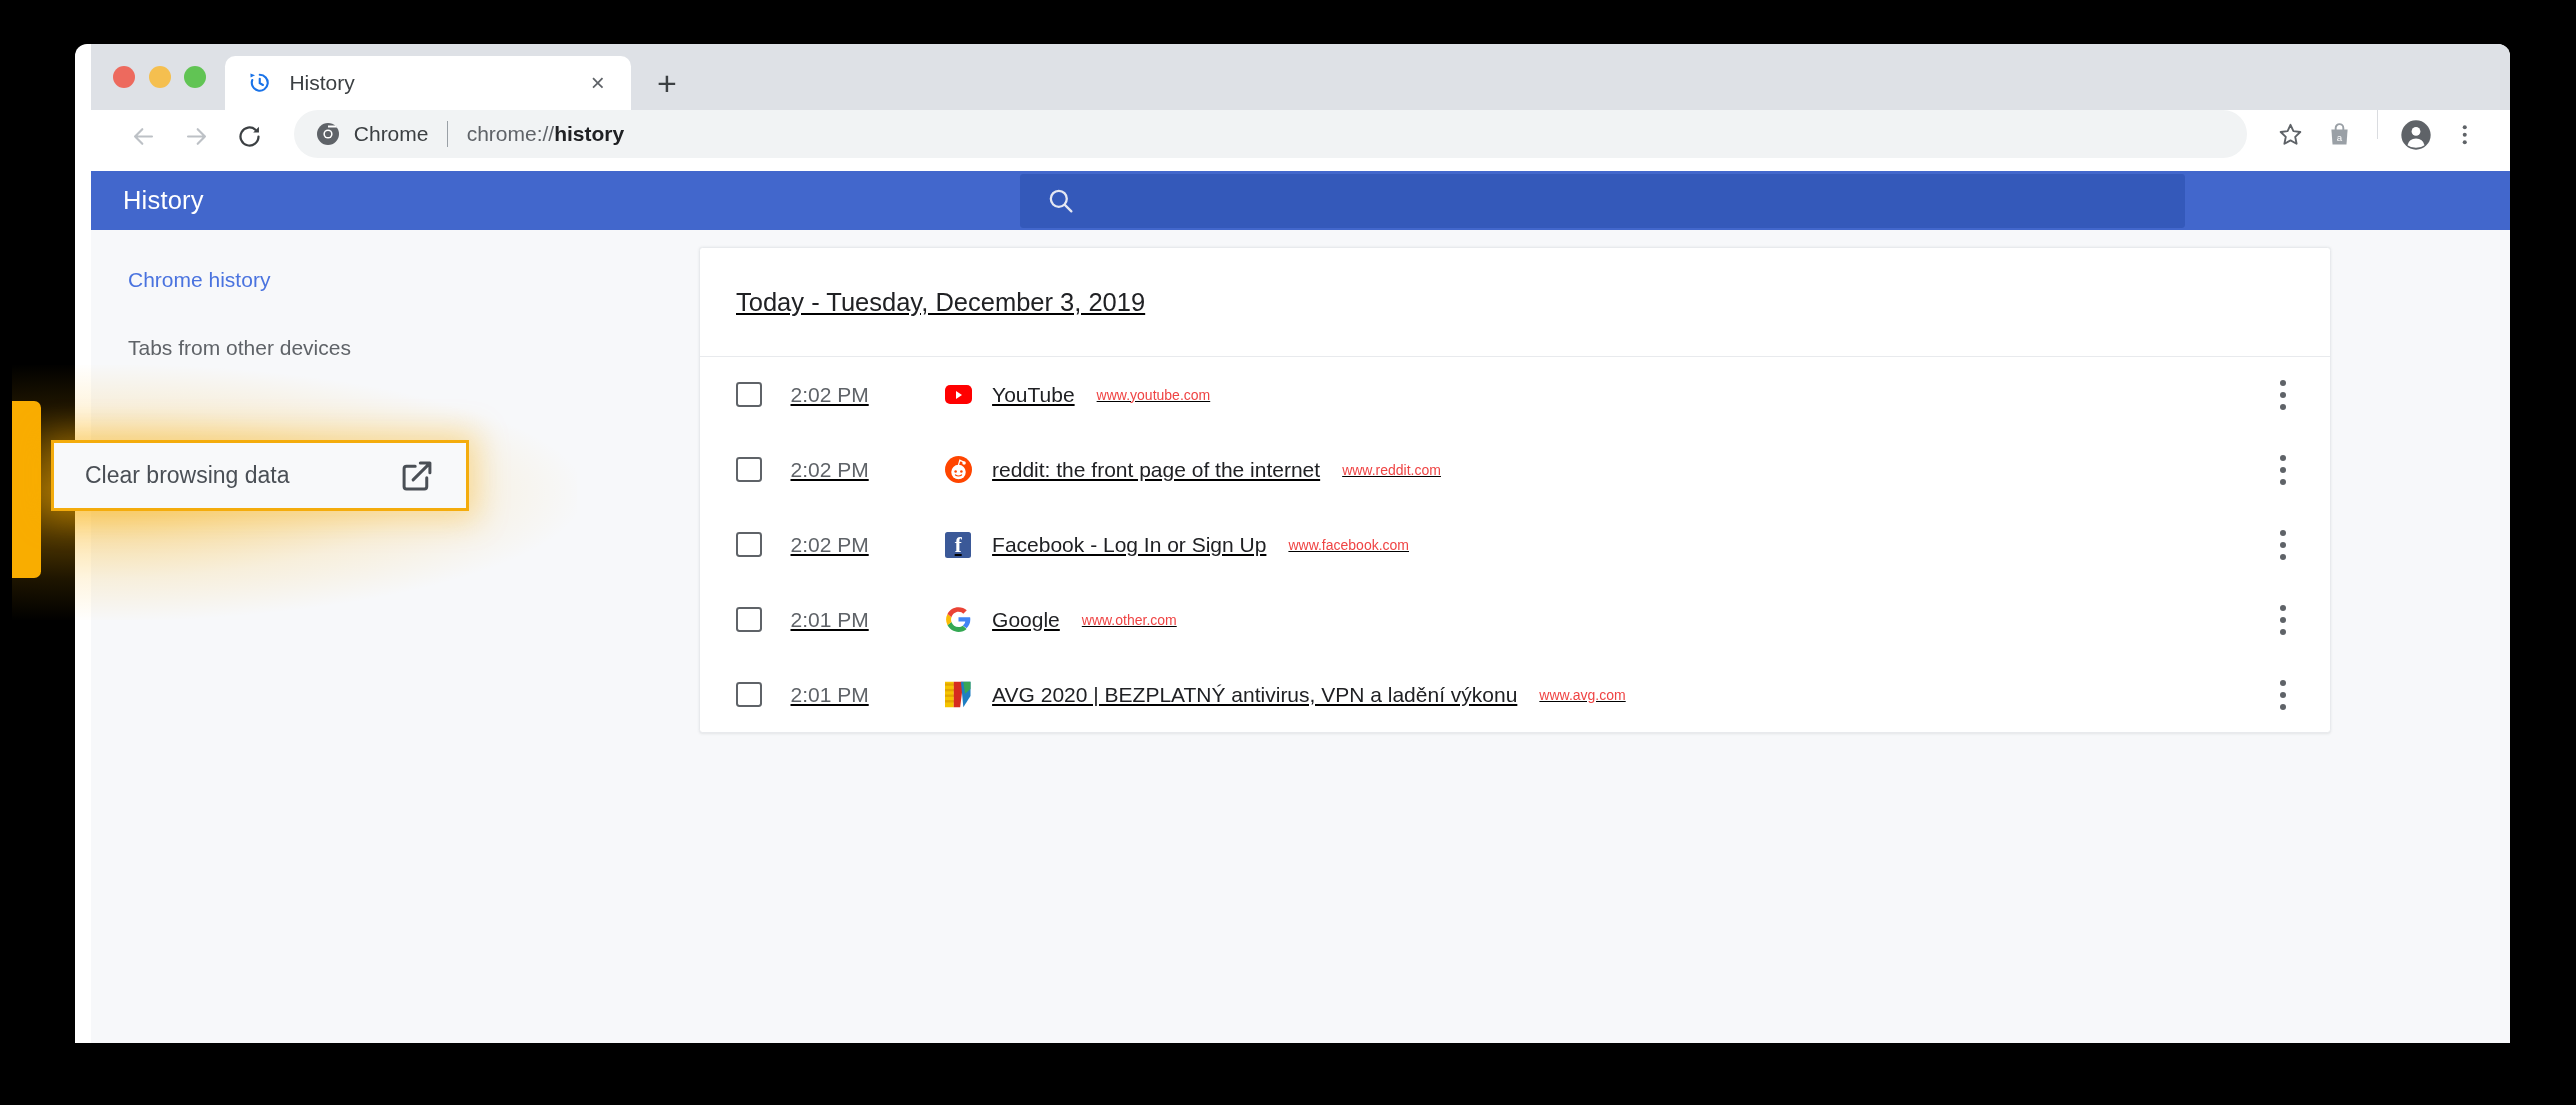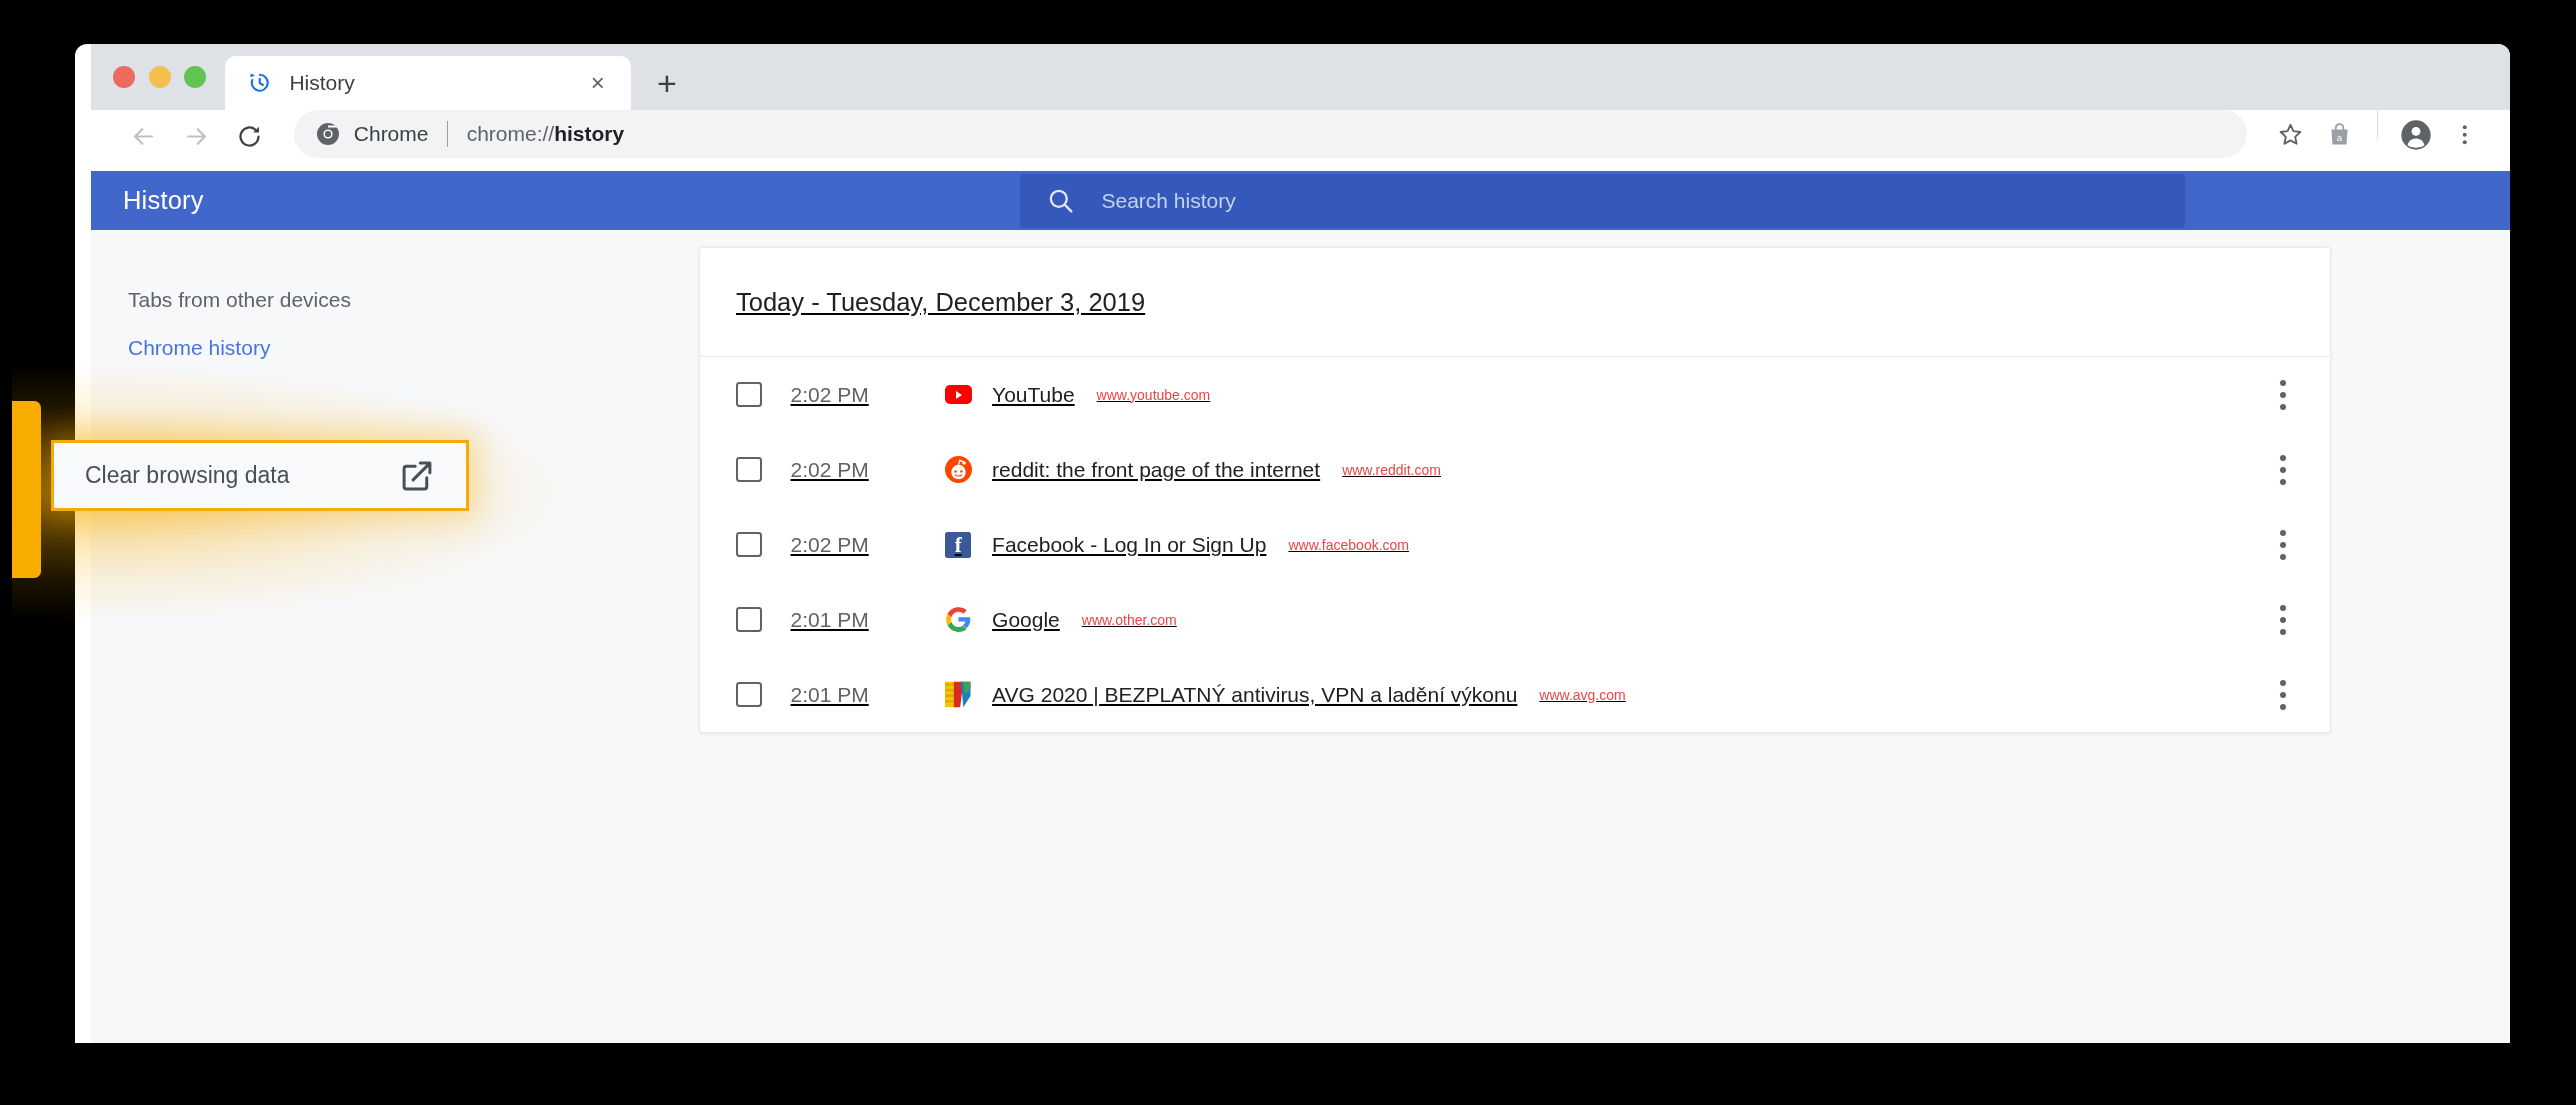--- a/index.html
+++ b/index.html
@@ -467,32 +467,31 @@
 
     <div class="hist-header">
       <div class="hist-header-title">History</div>
       <div class="hist-search">
         <span class="hist-search-icon">
           <svg viewBox="0 0 24 24" width="29" height="29">
             <circle cx="10.6" cy="10.6" r="6.6" fill="none" stroke="currentColor" stroke-width="1.9"></circle>
             <path stroke="currentColor" stroke-width="1.9" stroke-linecap="round" d="M15.6 15.6L21 21"></path>
           </svg>
         </span>
-        <input class="hist-search-input" type="text" placeholder="Search history" style="">
       </div>
     </div>
 
     <div class="page-body">
 
       <div class="sidebar">
+        <div class="side-item active">
+          <span>Chrome history</span>
+        </div>
         <div class="side-item side-item-2">
           <span>Tabs from other devices</span>
-        </div>
-        <div class="side-item active">
-          <span>Chrome history</span>
         </div>
       </div>
 
       <div class="content">
         <div class="hist-card">
 
           <div class="card-head">Today - Tuesday, December 3, 2019</div>
 
           <div class="hist-row">
             <span class="row-check"></span>

